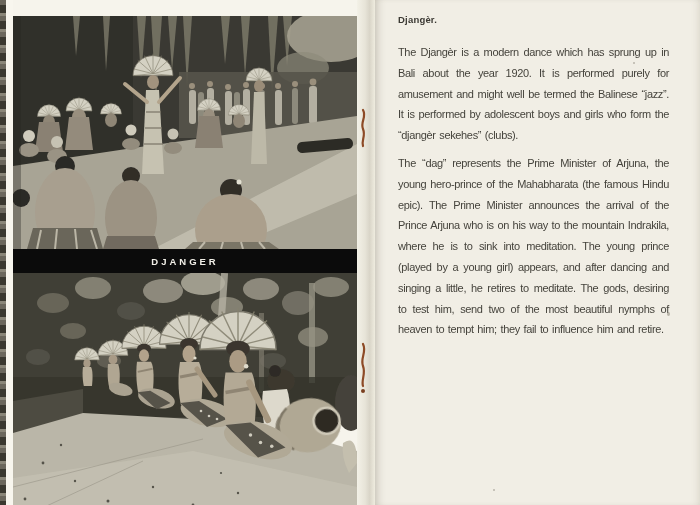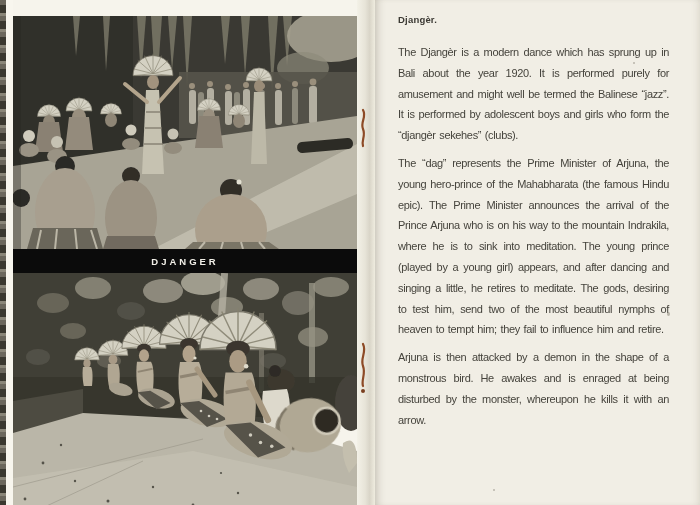--- a/index.html
+++ b/index.html
@@ -288,19 +288,18 @@
     <svg class="stitch" style="top:342px" width="12" height="52" viewBox="0 0 12 52">
       <path d="M5,2 C9,10 2,16 5,24 C8,32 3,38 5,44" stroke="#8d4a26" stroke-width="2.2" fill="none" stroke-linecap="round"></path>
       <circle cx="5" cy="49" r="2" fill="#7a3f20"></circle>
     </svg>
   </div>
 
   <div class="text-page">
     <h1>Djangèr.</h1>
     <p>The Djangèr is a modern dance which has sprung up in Bali about the year 1920. It is performed purely for amusement and might well be termed the Balinese “jazz”. It is performed by adolescent boys and girls who form the “djangèr sekehes” (clubs).</p>
     <p>The “dag” represents the Prime Minister of Arjuna, the young hero-prince of the Mahabharata (the famous Hindu epic). The Prime Minister announces the arrival of the Prince Arjuna who is on his way to the mountain Indrakila, where he is to sink into meditation. The young prince (played by a young girl) appears, and after dancing and singing a little, he retires to meditate. The gods, desiring to test him, send two of the most beautiful nymphs of heaven to tempt him; they fail to influence him and retire.</p>
-    <p>Arjuna is then attacked by a demon in the shape of a monstrous bird. He awakes and is enraged at being disturbed by the monster, whereupon he kills it with an arrow.</p>
     <div class="speck" style="left:118px;top:489px;width:2px;height:2px;"></div>
     <div class="speck" style="left:292px;top:312px;width:3px;height:4px;"></div>
     <div class="speck" style="left:258px;top:62px;width:2px;height:2px;"></div>
   </div>
 
 </div>
 
 </body></html>

